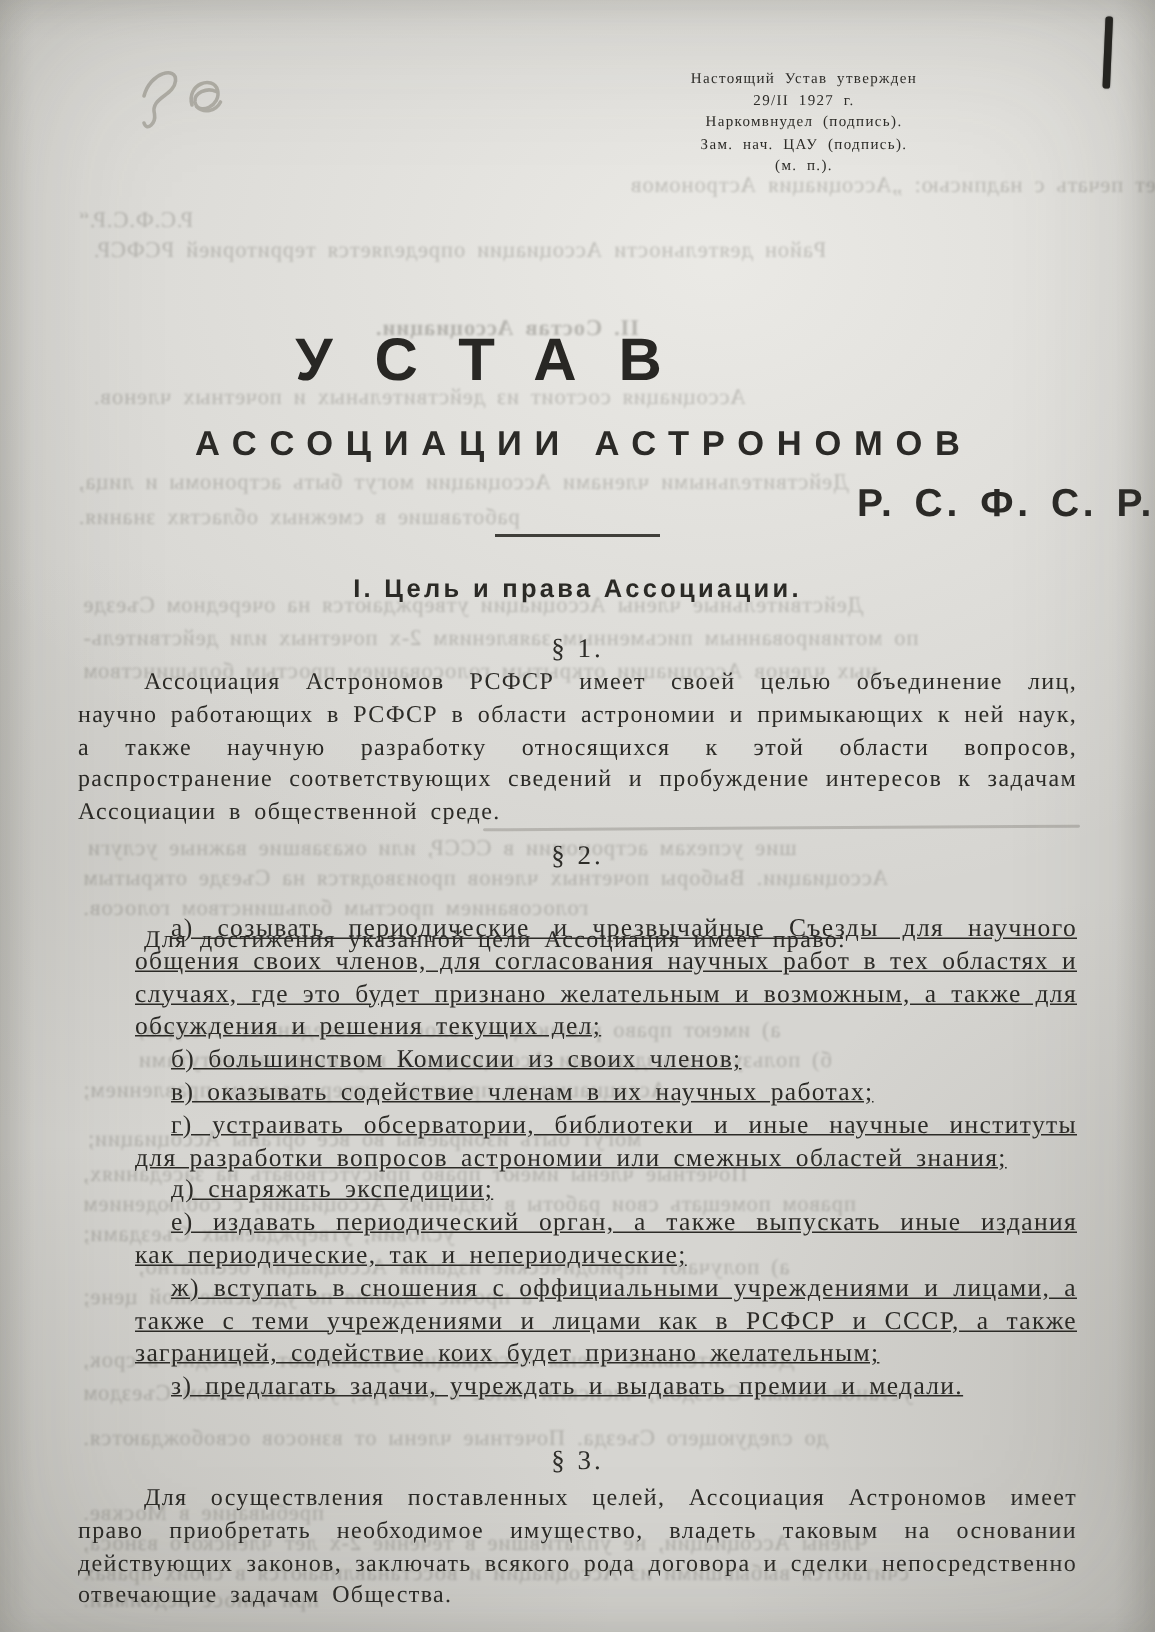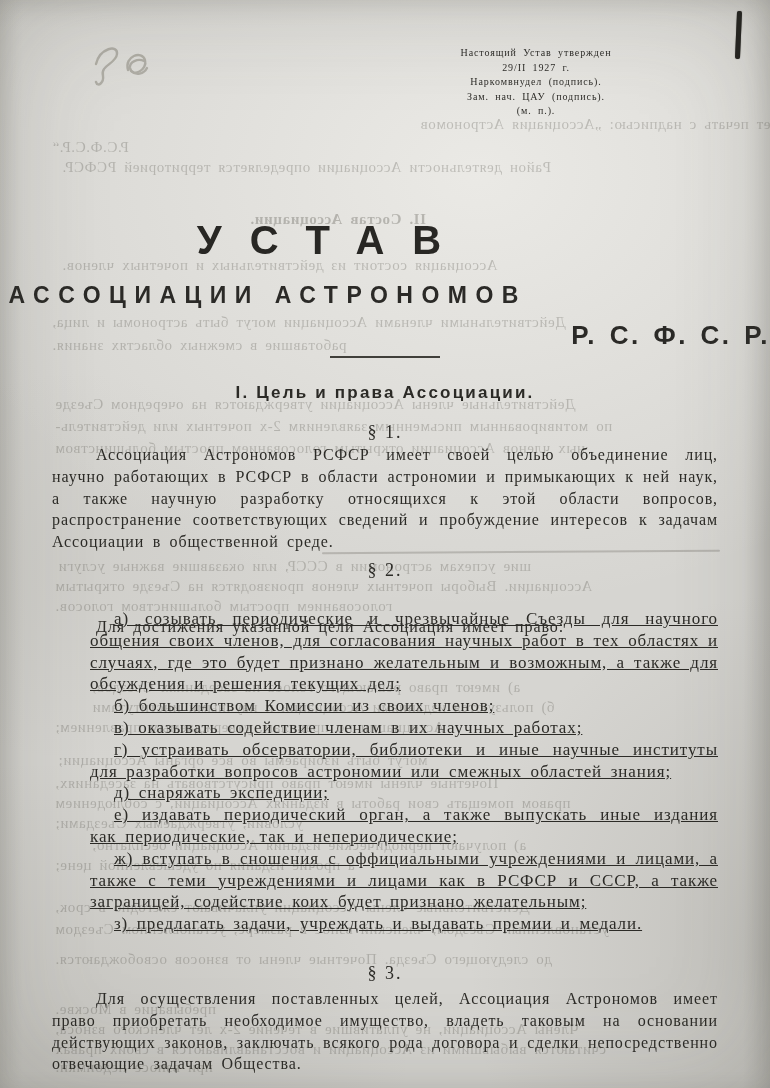--- a/index.html
+++ b/index.html
@@ -50,21 +50,21 @@
     text-align:center;color:#2e2d29;
   }
 
   
   .t1{
     position:absolute;left:0;top:218px;width:638px;text-align:center;
     font-family:"Liberation Sans", sans-serif;font-weight:700;font-size:40px;
     letter-spacing:28px;padding-left:28px;box-sizing:border-box;color:#282724;
   }
   .t2{
-    position:absolute;left:0;top:282px;width:770px;
+    position:absolute;left:0;top:282px;width:770px;text-align:center;
     font-family:"Liberation Sans", sans-serif;font-weight:700;font-size:23px;
     letter-spacing:8.5px;padding-left:8.5px;box-sizing:border-box;color:#2b2a27;
   }
   .t3{
     position:absolute;left:0;top:320px;width:770px;text-align:right;
     font-family:"Liberation Sans", sans-serif;font-weight:700;font-size:26px;
     letter-spacing:2.5px;word-spacing:3px;color:#2b2a27;
   }
   .t-rule{
     position:absolute;left:330px;top:356px;width:110px;height:2px;background:#403f3a;

